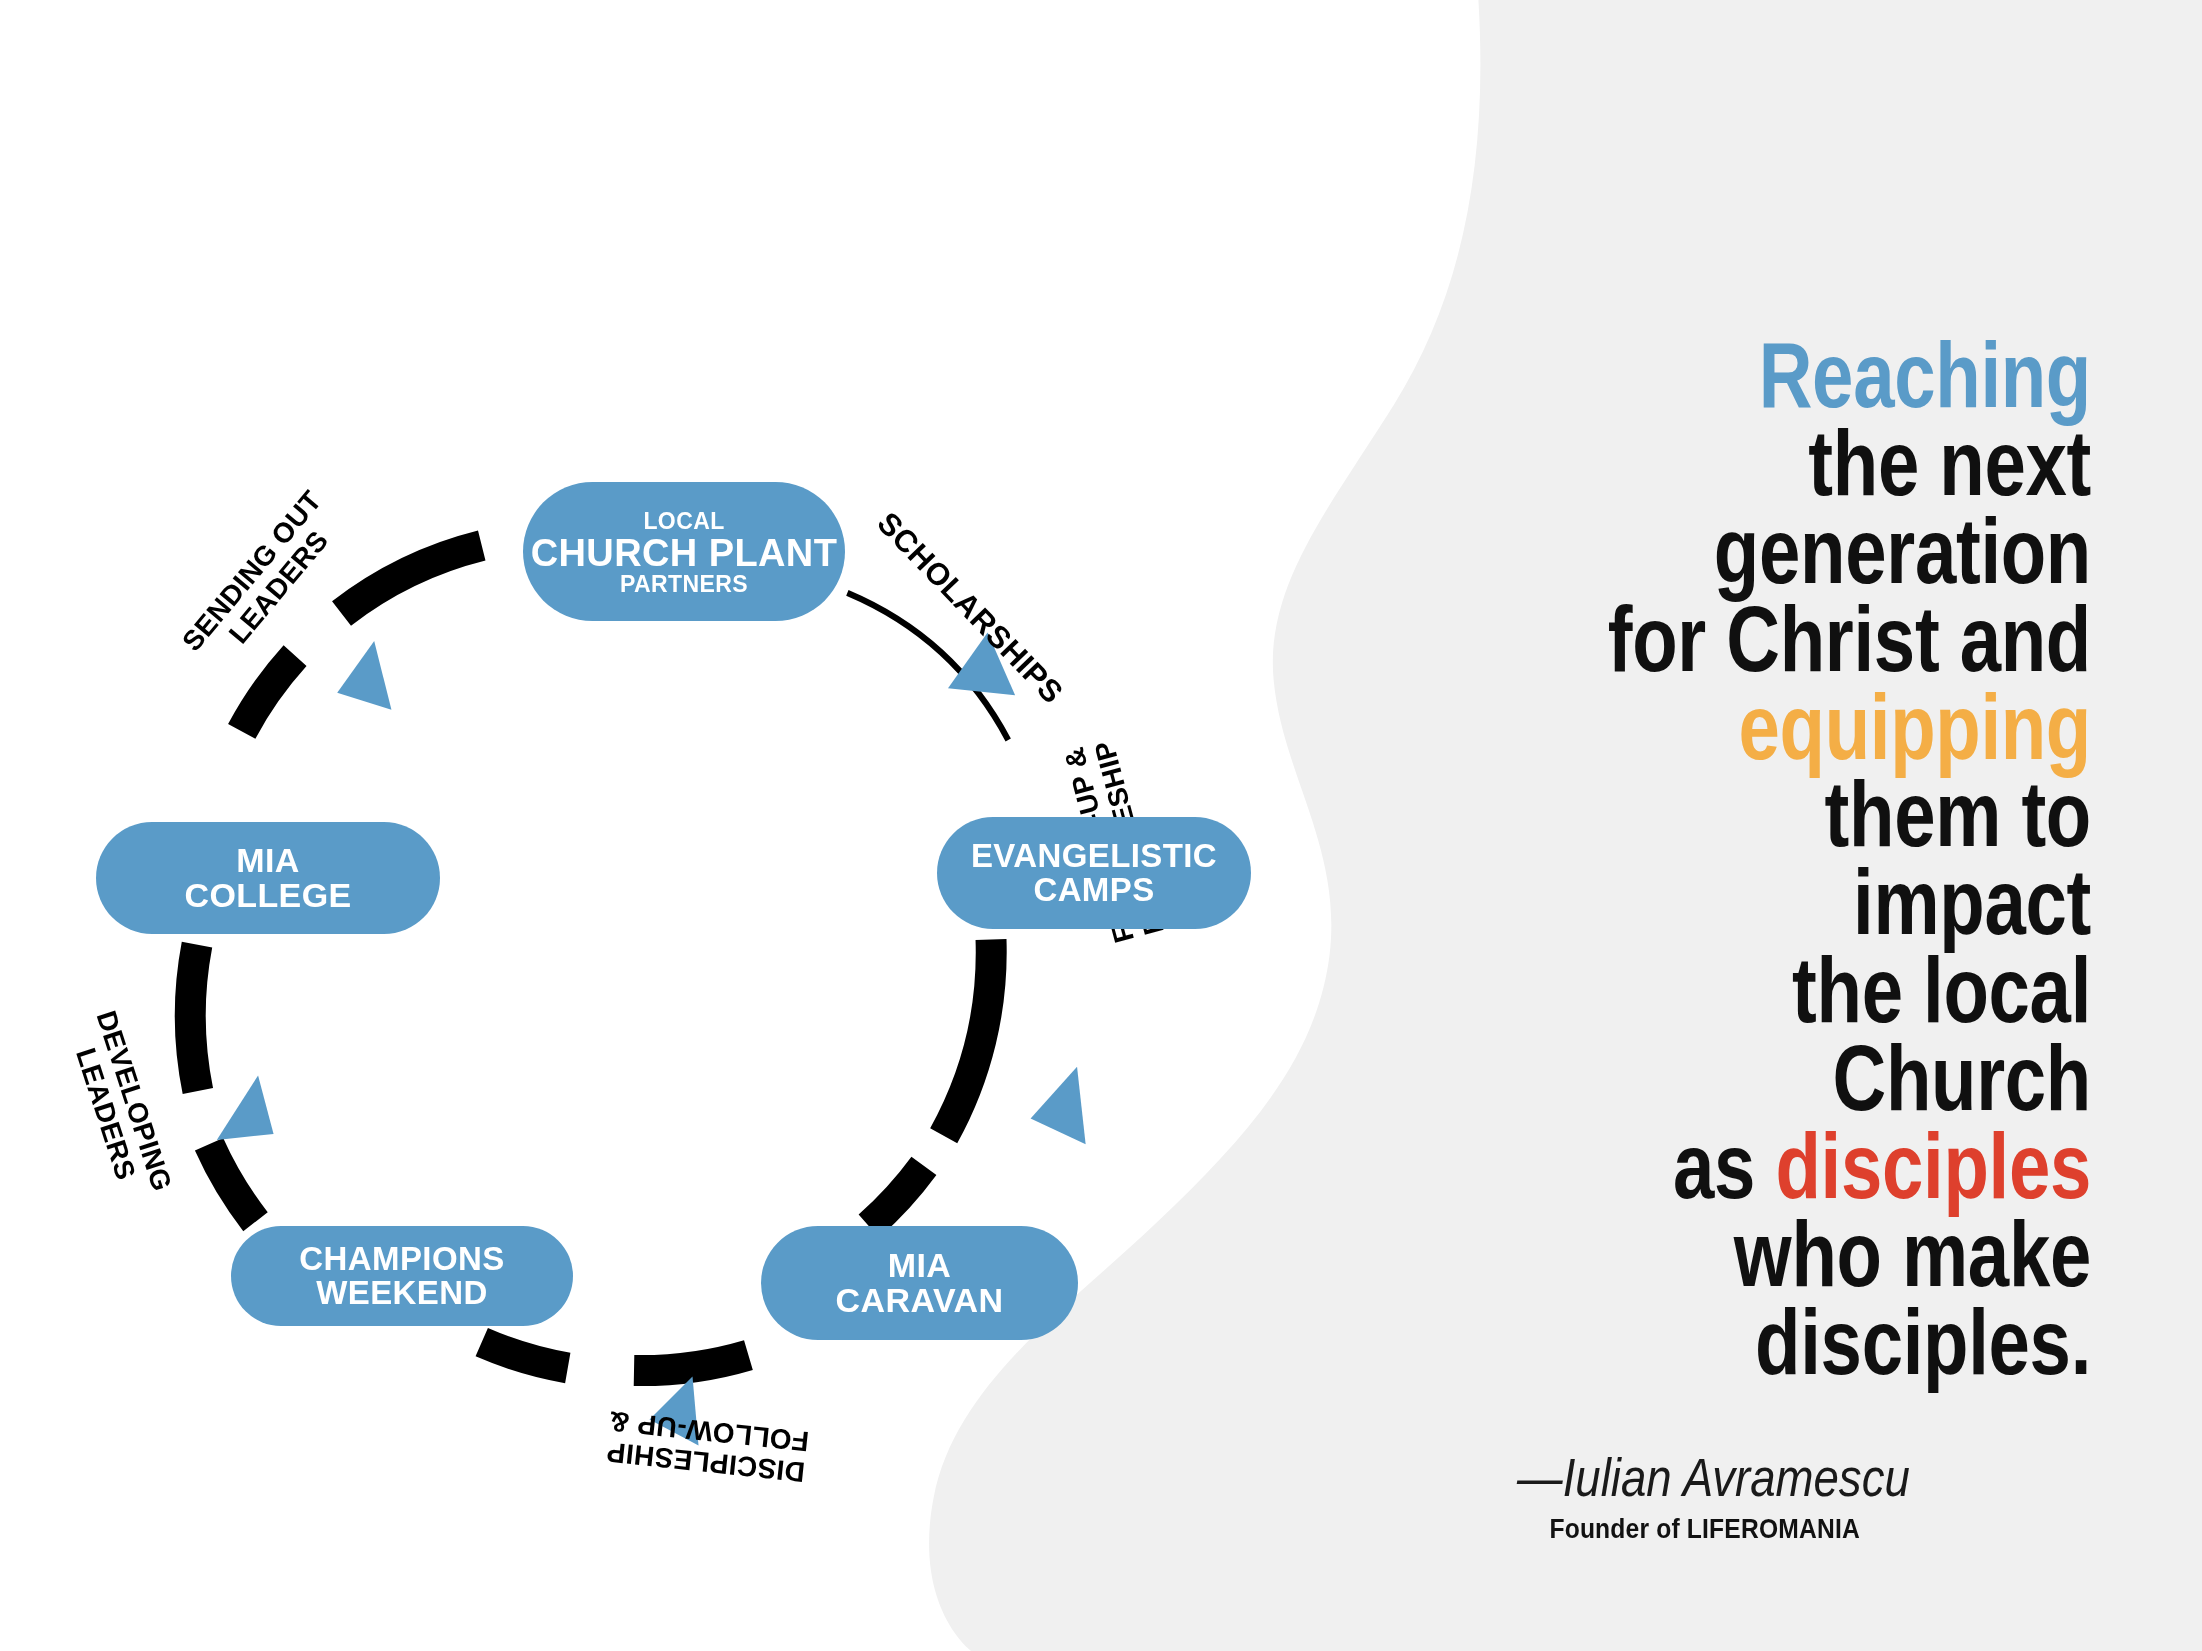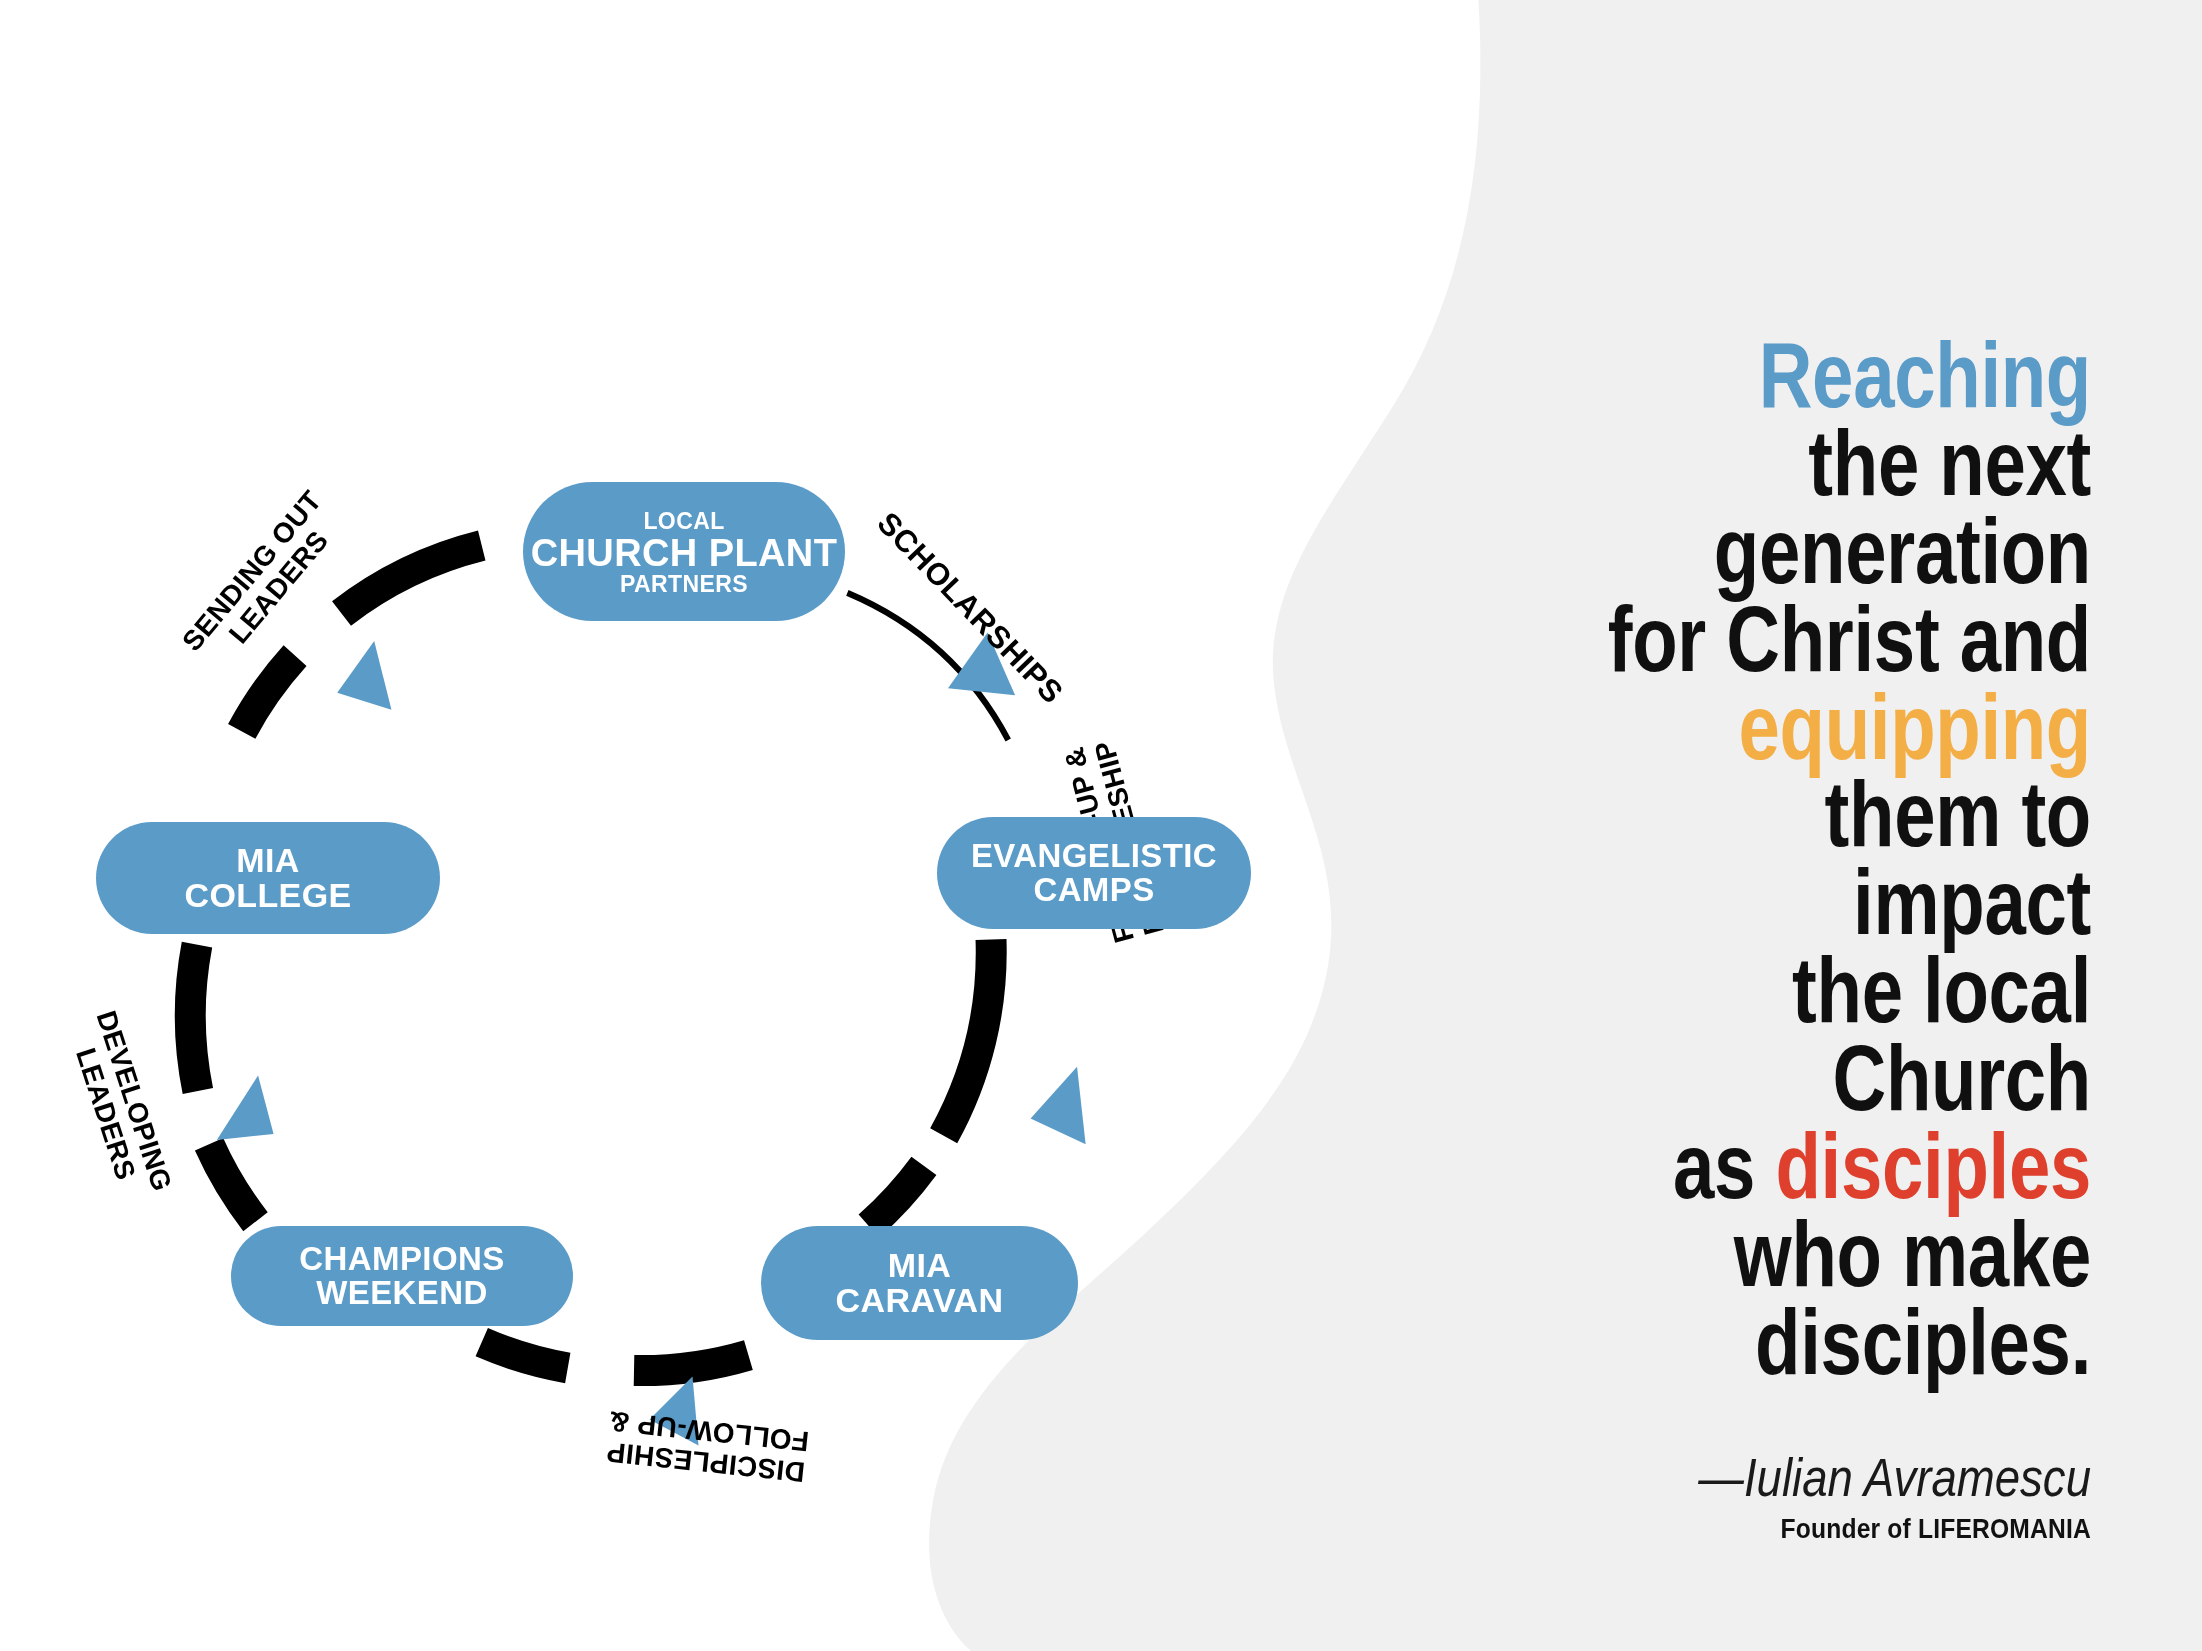--- a/index.html
+++ b/index.html
@@ -146,21 +146,21 @@
     transform-origin: right top;
     white-space: normal;
   }
   #quote-text .q-line { display: block; }
   .hl-blue   { color: #5a9bc8; }
   .hl-orange { color: #f4ae46; }
   .hl-red    { color: #de402d; }
 
   #attribution {
     margin-top: 60px;
-    text-align: right;
+    text-align: center;
   }
   #attr-name {
     font-family: "Liberation Sans Narrow", "Liberation Sans", sans-serif;
     font-style: italic;
     font-weight: 400;
     font-size: 53px;
     color: #1a1a1a;
     letter-spacing: 0px;
     transform: scaleX(0.86);
     transform-origin: right center;

